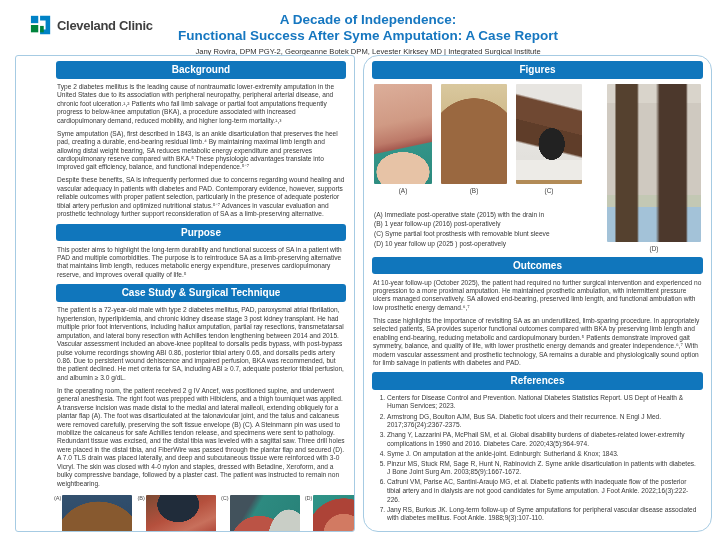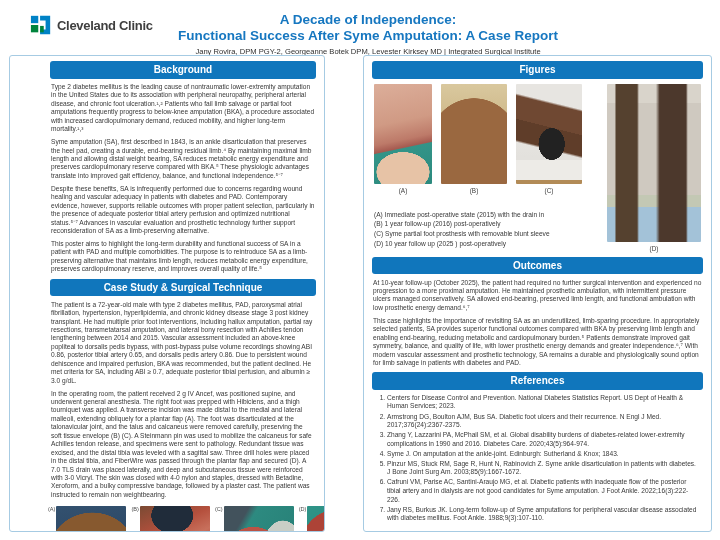--- a/index.html
+++ b/index.html
@@ -13,22 +13,22 @@
   .header{position:relative;height:54px;margin-left:16px;}
   .logo{position:absolute;left:14px;top:14px;display:flex;align-items:center;gap:5px;}
   .logo-mark{width:22px;height:22px;display:block;}
   .logo-text{font-size:13px;font-weight:bold;color:#3f3f3f;letter-spacing:-0.3px;}
   .titles{text-align:center;padding-top:12px;}
   .title-line{font-size:13.5px;font-weight:bold;color:#1677c0;line-height:1.22;}
   .authors{font-size:7.6px;color:#2f2f2f;margin-top:2.5px;}
   
   .col{position:absolute;top:55px;border:1.5px solid #a6cbe3;border-radius:3px;
        background:#fff;box-sizing:border-box;overflow:hidden;}
-  .col-left{left:9px;width:316px;height:477px;padding-left:32px;}
-  .col-right{left:363px;width:349px;height:477px;}
+  .col-left{left:15px;width:340px;height:477px;padding-left:32px;}
+  .col-right{left:363px;width:349px;height:477px;border-radius:15px;}
   .bar{background:#1076bc;color:#fff;font-weight:bold;font-size:10px;
        text-align:center;border-radius:3px;margin:5px 8px 4px;padding:3px 0 3.5px;}
   .para{font-size:6.6px;line-height:1.28;color:#383838;margin:4.5px 9px;}
   
   .op-photos{display:flex;gap:5px;margin:7px 4px 0 6px;}
   .op-item{display:flex;align-items:flex-start;}
   .op-label{font-size:5.6px;color:#4a4a4a;margin-right:1px;}
   .photo{border-radius:1px;flex:none;}
   .op-size{width:70px;height:80px;}
   
@@ -95,20 +95,21 @@
     <div class="authors">Jany Rovira, DPM PGY-2, Georgeanne Botek DPM, Levester Kirksey MD  |  Integrated Surgical Institute</div>
   </div>
 </div>
 
 <div class="col col-left">
   <div class="bar">Background</div>
   <div class="para">Type 2 diabetes mellitus is the leading cause of nontraumatic lower-extremity amputation in the United States due to its association with peripheral neuropathy, peripheral arterial disease, and chronic foot ulceration.¹,² Patients who fail limb salvage or partial foot amputations frequently progress to below-knee amputation (BKA), a procedure associated with increased cardiopulmonary demand, reduced mobility, and higher long-term mortality.¹,³</div>
   <div class="para">Syme amputation (SA), first described in 1843, is an ankle disarticulation that preserves the heel pad, creating a durable, end-bearing residual limb.⁴ By maintaining maximal limb length and allowing distal weight bearing, SA reduces metabolic energy expenditure and preserves cardiopulmonary reserve compared with BKA.⁵ These physiologic advantages translate into improved gait efficiency, balance, and functional independence.⁵⁻⁷</div>
   <div class="para">Despite these benefits, SA is infrequently performed due to concerns regarding wound healing and vascular adequacy in patients with diabetes and PAD. Contemporary evidence, however, supports reliable outcomes with proper patient selection, particularly in the presence of adequate posterior tibial artery perfusion and optimized nutritional status.⁵⁻⁷ Advances in vascular evaluation and prosthetic technology further support reconsideration of SA as a limb-preserving alternative.</div>
 
+  <div class="bar">Purpose</div>
   <div class="para">This poster aims to highlight the long-term durability and functional success of SA in a patient with PAD and multiple comorbidities. The purpose is to reintroduce SA as a limb-preserving alternative that maintains limb length, reduces metabolic energy expenditure, preserves cardiopulmonary reserve, and improves overall quality of life.⁵</div>
 
   <div class="bar">Case Study &amp; Surgical Technique</div>
   <div class="para">The patient is a 72-year-old male with type 2 diabetes mellitus, PAD, paroxysmal atrial fibrillation, hypertension, hyperlipidemia, and chronic kidney disease stage 3 post kidney transplant. He had multiple prior foot interventions, including hallux amputation, partial ray resections, transmetatarsal amputation, and lateral bony resection with Achilles tendon lengthening between 2014 and 2015. Vascular assessment included an above-knee popliteal to dorsalis pedis bypass, with post-bypass pulse volume recordings showing ABI 0.86, posterior tibial artery 0.65, and dorsalis pedis artery 0.86. Due to persistent wound dehiscence and impaired perfusion, BKA was recommended, but the patient declined. He met criteria for SA, including ABI ≥ 0.7, adequate posterior tibial perfusion, and albumin ≥ 3.0 g/dL.</div>
   <div class="para">In the operating room, the patient received 2 g IV Ancef, was positioned supine, and underwent general anesthesia. The right foot was prepped with Hibiclens, and a thigh tourniquet was applied. A transverse incision was made distal to the medial and lateral malleoli, extending obliquely for a plantar flap (A). The foot was disarticulated at the talonavicular joint, and the talus and calcaneus were removed carefully, preserving the soft tissue envelope (B) (C). A Steinmann pin was used to mobilize the calcaneus for safe Achilles tendon release, and specimens were sent to pathology. Redundant tissue was excised, and the distal tibia was leveled with a sagittal saw. Three drill holes were placed in the distal tibia, and FiberWire was passed through the plantar flap and secured (D). A 7.0 TLS drain was placed laterally, and deep and subcutaneous tissue were reinforced with 3-0 Vicryl. The skin was closed with 4-0 nylon and staples, dressed with Betadine, Xeroform, and a bulky compressive bandage, followed by a plaster cast. The patient was instructed to remain non weightbearing.</div>
 
   <div class="op-photos">
     <div class="op-item">
       <span class="op-label">(A)</span>
       <div class="photo op-size ph-lA" title="marked foot with incision lines on blue surgical drape"></div>

